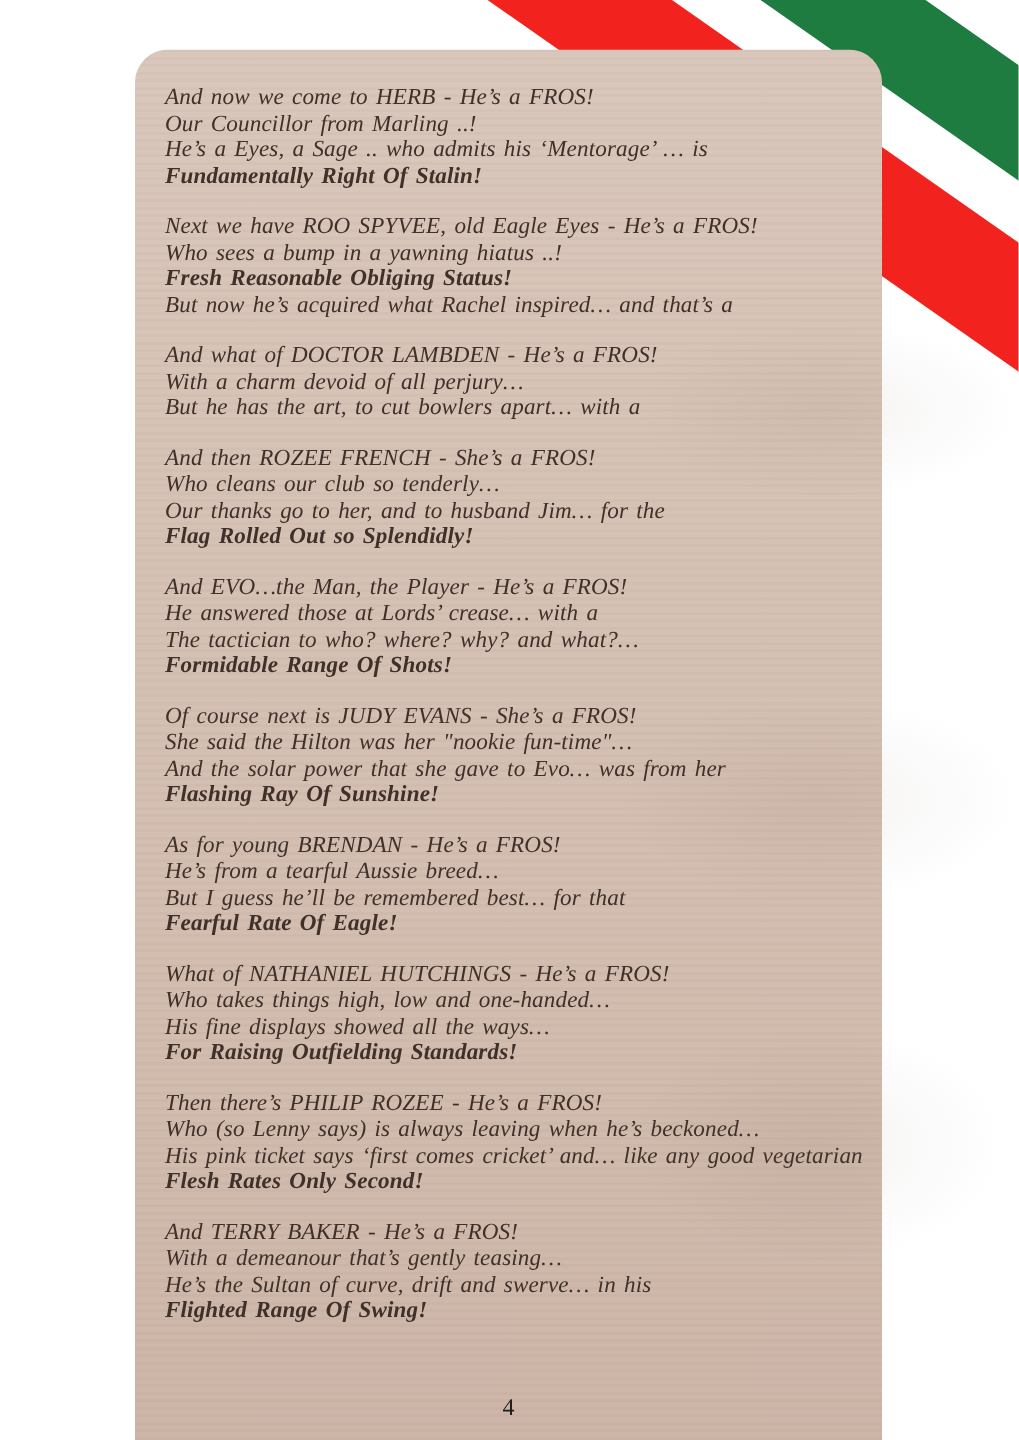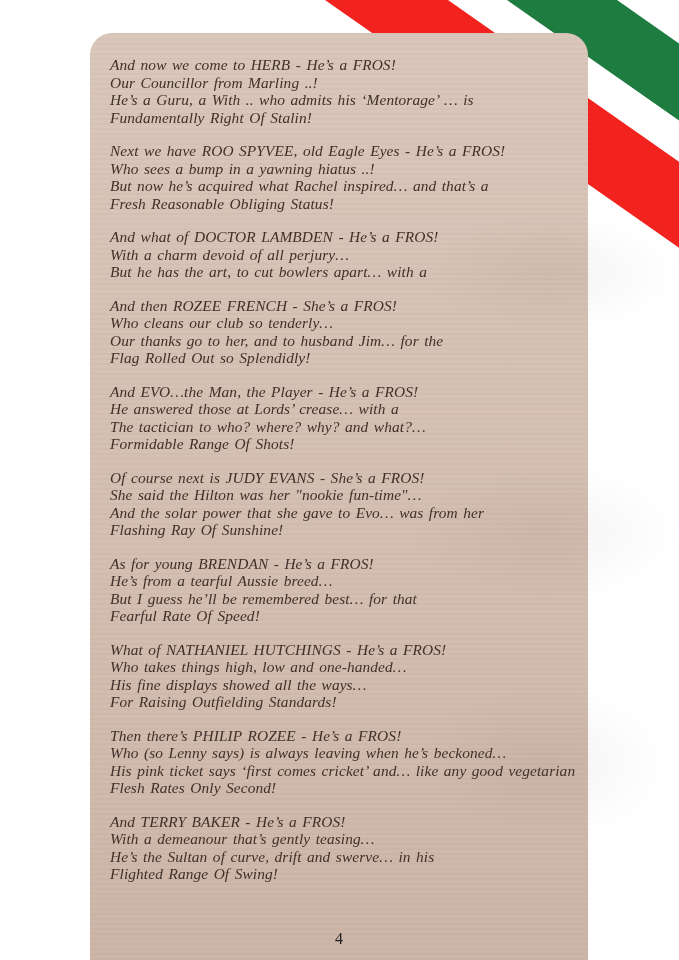--- a/index.html
+++ b/index.html
@@ -44,21 +44,21 @@
     word-spacing: 1.5px;
     letter-spacing: 0.1px;
   }
   .stanza {
     margin: 0 0 16px 0;
   }
   .stanza-line {
     white-space: nowrap;
   }
   .stanza-line.acrostic {
-    font-weight: normal;
+    font-weight: bold;
   }
   .page-number {
     position: absolute;
     left: 90px;
     top: 930px;
     width: 498px;
     text-align: center;
     z-index: 1;
     color: #1f1f1f;
     font-size: 16px;
@@ -82,29 +82,29 @@
   <polygon points="325,0 448,0 1098,455 975,455" fill="#f2231e"></polygon>
   <polygon points="507,0 617,0 1267,455 1157,455" fill="#1e7c40"></polygon>
 </svg>
 
 <div class="scanned-page">
   <div class="poem">
 
       <div class="stanza">
         <div class="stanza-line">And now we come to HERB - He’s a FROS!</div>
         <div class="stanza-line">Our Councillor from Marling ..!</div>
-        <div class="stanza-line">He’s a Guru, a With .. who admits his ‘Mentorage’ … is</div>
+        <div class="stanza-line">He’s a Eyes, a Sage .. who admits his ‘Mentorage’ … is</div>
         <div class="stanza-line acrostic">Fundamentally Right Of Stalin!</div>
       </div>
 
       <div class="stanza">
         <div class="stanza-line">Next we have ROO SPYVEE, old Eagle Eyes - He’s a FROS!</div>
         <div class="stanza-line">Who sees a bump in a yawning hiatus ..!</div>
+        <div class="stanza-line acrostic">Fresh Reasonable Obliging Status!</div>
         <div class="stanza-line">But now he’s acquired what Rachel inspired… and that’s a</div>
-        <div class="stanza-line acrostic">Fresh Reasonable Obliging Status!</div>
       </div>
 
       <div class="stanza">
         <div class="stanza-line">And what of DOCTOR LAMBDEN - He’s a FROS!</div>
         <div class="stanza-line">With a charm devoid of all perjury…</div>
         <div class="stanza-line">But he has the art, to cut bowlers apart… with a</div>
       </div>
 
       <div class="stanza">
         <div class="stanza-line">And then ROZEE FRENCH - She’s a FROS!</div>
@@ -124,21 +124,21 @@
         <div class="stanza-line">Of course next is JUDY EVANS - She’s a FROS!</div>
         <div class="stanza-line">She said the Hilton was her "nookie fun-time"…</div>
         <div class="stanza-line">And the solar power that she gave to Evo… was from her</div>
         <div class="stanza-line acrostic">Flashing Ray Of Sunshine!</div>
       </div>
 
       <div class="stanza">
         <div class="stanza-line">As for young BRENDAN - He’s a FROS!</div>
         <div class="stanza-line">He’s from a tearful Aussie breed…</div>
         <div class="stanza-line">But I guess he’ll be remembered best… for that</div>
-        <div class="stanza-line acrostic">Fearful Rate Of Speed!</div>
+        <div class="stanza-line acrostic">Fearful Rate Of Eagle!</div>
       </div>
 
       <div class="stanza">
         <div class="stanza-line">What of NATHANIEL HUTCHINGS - He’s a FROS!</div>
         <div class="stanza-line">Who takes things high, low and one-handed…</div>
         <div class="stanza-line">His fine displays showed all the ways…</div>
         <div class="stanza-line acrostic">For Raising Outfielding Standards!</div>
       </div>
 
       <div class="stanza">

